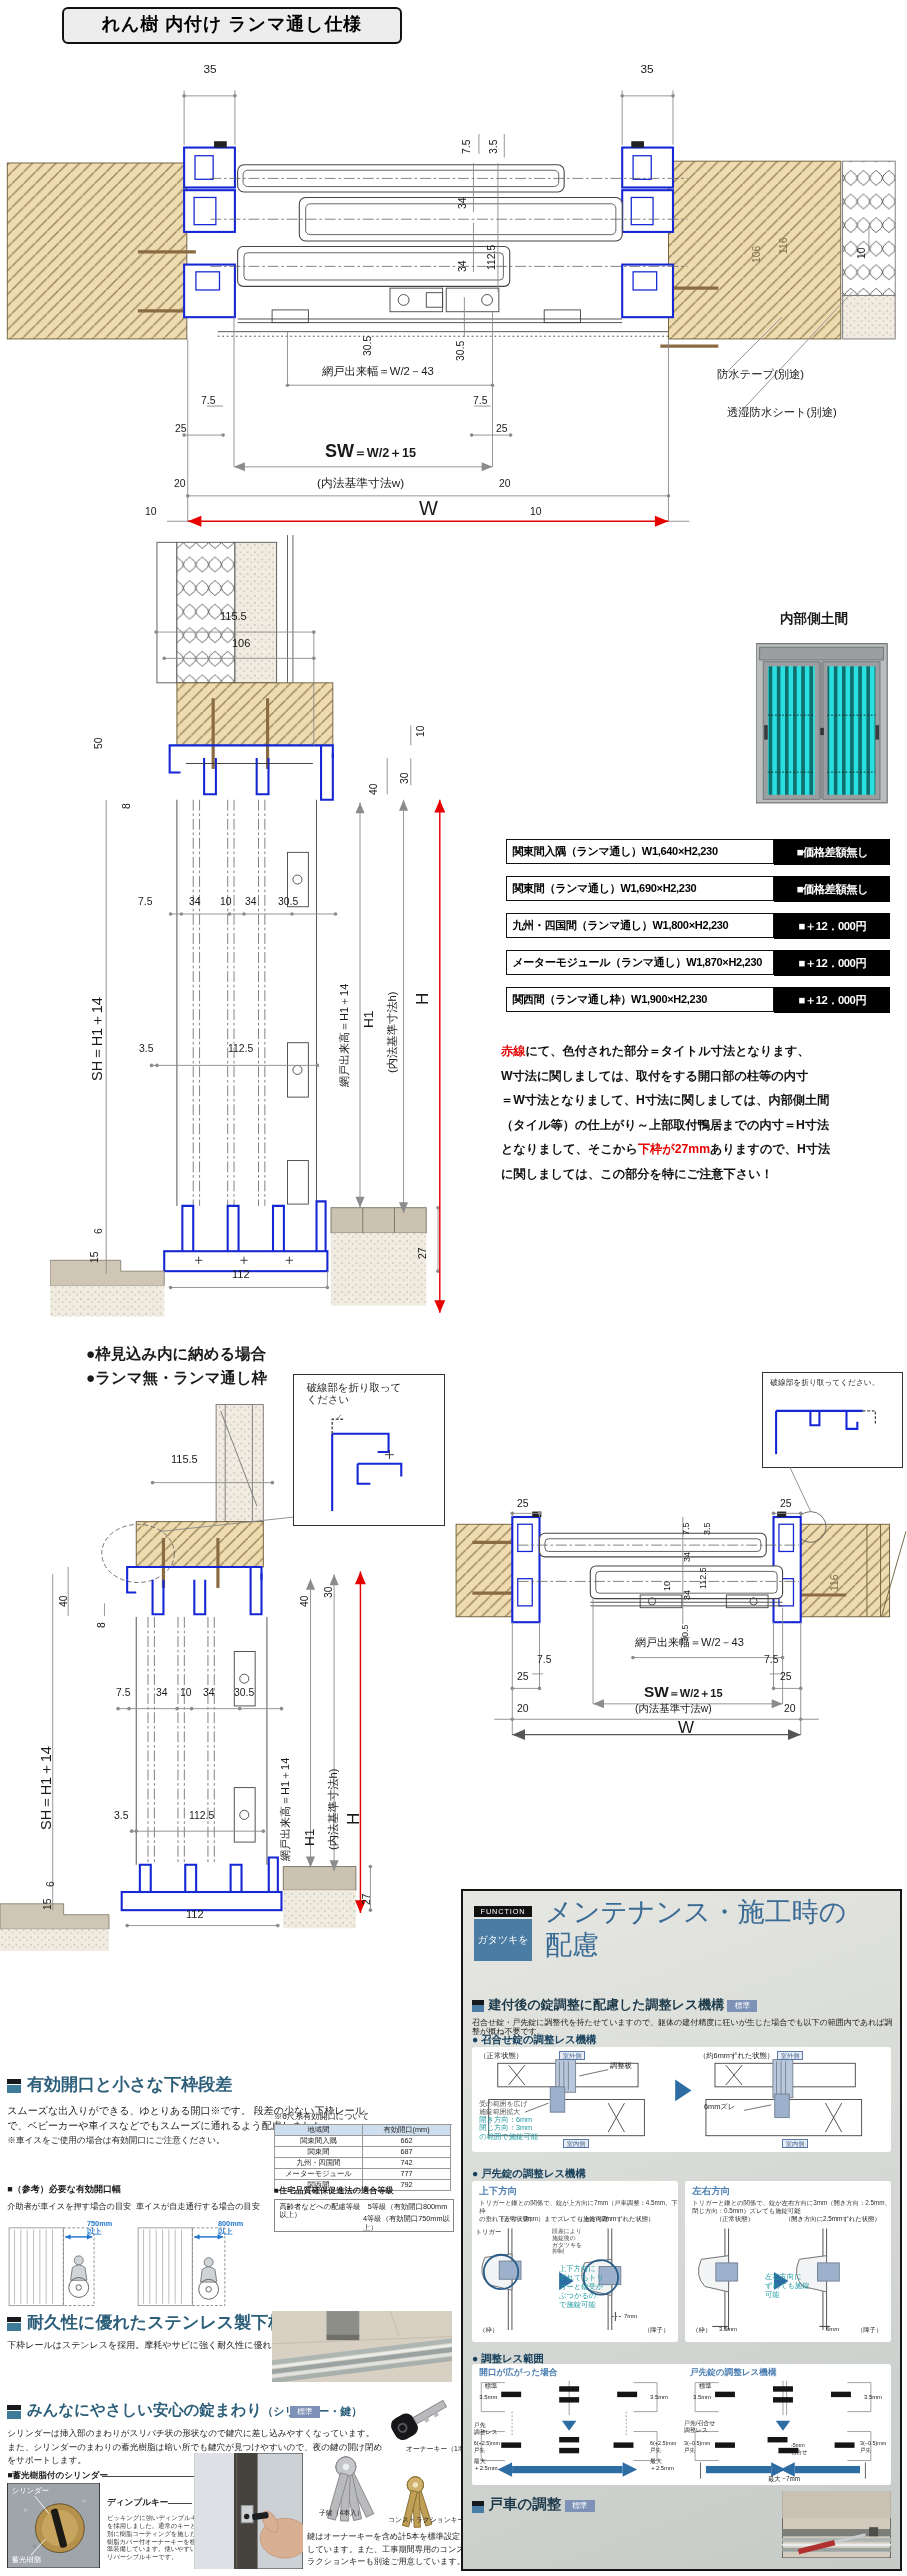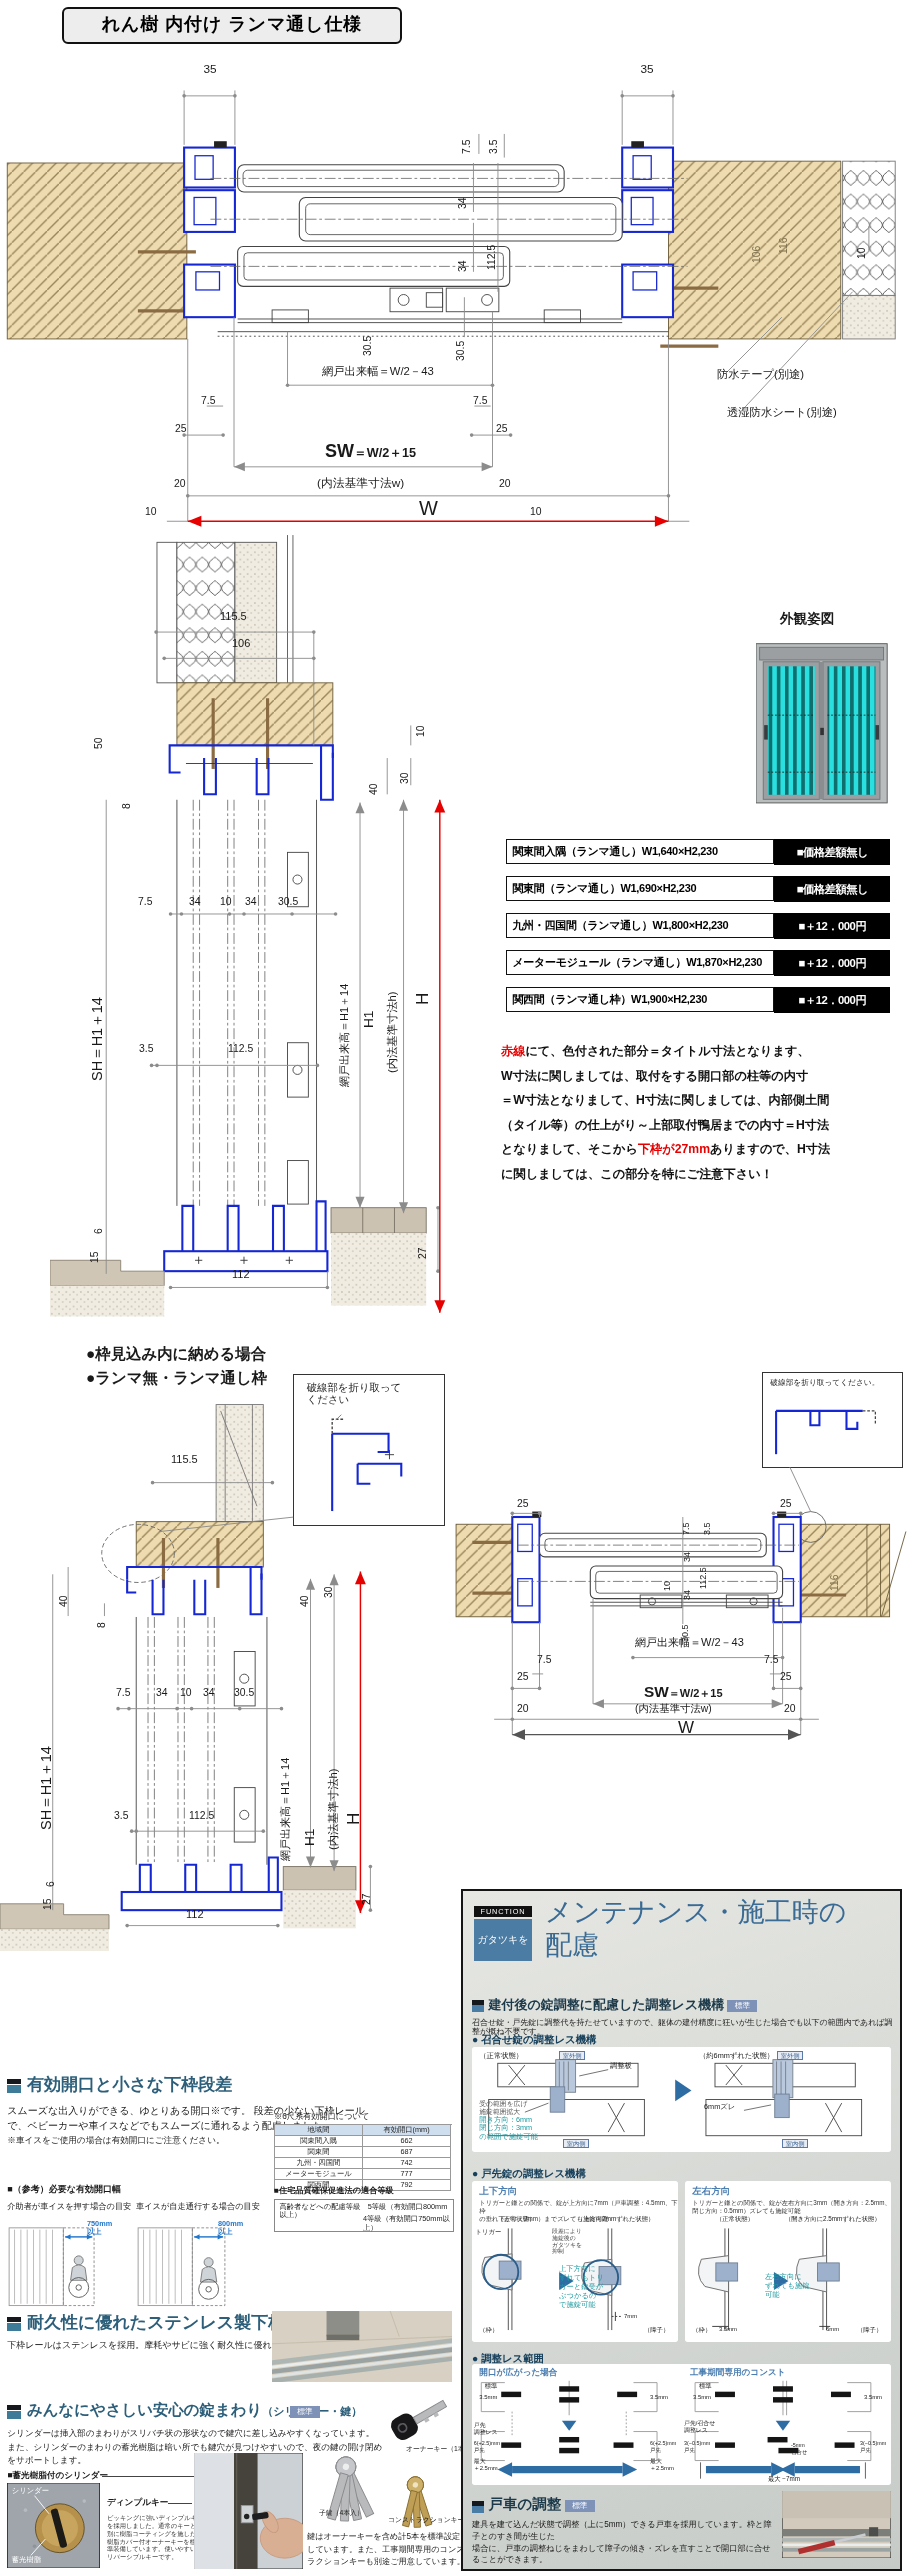--- a/index.html
+++ b/index.html
@@ -330,21 +330,21 @@
   <div class="L" style="left:228px;top:1043px">112.5</div>
   <div class="L v" style="left:338px;top:1087px;font-size:11px">網戸出来高＝H1＋14</div>
   <div class="L v" style="left:361px;top:1028px;font-size:13.6px">H1</div>
   <div class="L v" style="left:386px;top:1073px;font-size:11.3px">(内法基準寸法h)</div>
   <div class="L v" style="left:413px;top:1005px;font-size:17px">H</div>
   <div class="L v" style="left:417px;top:1259px">27</div>
   <div class="L" style="left:232px;top:1268px;font-size:11px">112</div>
   <div class="L v" style="left:93px;top:1234px">6</div>
   <div class="L v" style="left:89px;top:1263px">15</div>
 
-  <div class="L b" style="left:780px;top:611px;font-size:13.6px">外観姿図</div>
+  <div class="L b" style="left:780px;top:611px;font-size:13.6px">内部側土間</div>
   <svg style="position:absolute;left:756px;top:638px" width="133" height="167" viewBox="0 0 147 184">
     <rect x="0" y="6" width="145" height="176" fill="#b9bdbd" stroke="#555"></rect>
     <rect x="4" y="10" width="137" height="14" fill="#9b9fa1" stroke="#6f7375"></rect>
     <rect x="8" y="26" width="62" height="152" fill="#9b9fa1" stroke="#6f7375"></rect>
     <rect x="74" y="26" width="63" height="152" fill="#9b9fa1" stroke="#6f7375"></rect>
     <rect x="13" y="31" width="52" height="142" fill="url(#cyn)"></rect>
     <rect x="79" y="31" width="53" height="142" fill="url(#cyn)"></rect>
     <line x1="13" y1="85" x2="65" y2="85" stroke="#222" stroke-dasharray="2 2"></line>
     <line x1="79" y1="85" x2="132" y2="85" stroke="#222" stroke-dasharray="2 2"></line>
     <line x1="13" y1="148" x2="65" y2="148" stroke="#222" stroke-dasharray="2 2"></line>
@@ -978,21 +978,21 @@
 で施錠可能</div>
       <div class="L" style="left:7.3px;top:145px;font-size:6.3px">（枠）</div>
       <div class="L" style="left:152px;top:132px;font-size:5.9px">7mm</div>
       <div class="L" style="left:172px;top:145px;font-size:6.3px">（障子）</div>
     </div>
 
     <div class="bullet" style="left:9px;top:461px">● 調整レス範囲</div>
 
     <div class="wbox" style="left:9px;top:473px;width:419px;height:121px">
       <div class="L bluetx" style="left:7.3px;top:3.6px;font-size:8.6px">開口が広がった場合</div>
-      <div class="L bluetx" style="left:218px;top:3.6px;font-size:8.6px">工事期間専用のコンスト</div>
+      <div class="L bluetx" style="left:218px;top:3.6px;font-size:8.6px">戸先錠の調整レス機構</div>
       <svg style="position:absolute;left:0;top:14.5px" width="419" height="106" viewBox="0 0 462 117">
         <g stroke="#999" fill="none">
           <path d="M36,4 h-26 v32 h26"></path>
             <path d="M178,4 h26 v32 h-26"></path>
           <path d="M36,58 h-26 v32 h26"></path>
             <path d="M178,58 h26 v32 h-26"></path>
           <line x1="44" y1="36" x2="44" y2="62" stroke-dasharray="2 2"></line>
             <line x1="170" y1="36" x2="170" y2="62" stroke-dasharray="2 2"></line>
           <line x1="107" y1="2" x2="107" y2="40"></line>
         </g>
@@ -1061,22 +1061,20 @@
       <div class="L" style="left:319px;top:78px;font-size:5.4px;line-height:7.3px">-5mm
 召合せ</div>
       <div class="L" style="left:296px;top:111px;font-size:6.3px">最大 −7mm</div>
     </div>
 
     <div class="icon2" style="left:9px;top:610px;width:11.8px;height:11.8px">
         <div class="a" style="height:4.5px"></div>
         <div class="bb" style="height:6.3px;background:#4a7da6"></div>
       </div>
     <div class="ser b" style="position:absolute;left:25.4px;top:604px;font-size:14.5px;color:#1d3a4a"><span>戸車の調整</span>&nbsp;<span class="badge">標準</span></div>
-    <div class="L" style="left:9px;top:628px;font-size:8.2px;line-height:11.8px;width:305px">建具を建て込んだ状態で調整（上に5mm）できる戸車を採用しています。枠と障子とのすき間が生じた
-場合に、戸車の調整ねじをまわして障子の傾き・ズレを直すことで開口部に合せることができます。</div>
     <svg style="position:absolute;left:319px;top:600px" width="109" height="67" viewBox="0 0 120 74">
       <rect width="120" height="74" fill="#d2cabc" stroke="#333"></rect>
       <rect x="0" y="0" width="120" height="30" fill="#c9c2b4"></rect>
       <rect x="0" y="42" width="120" height="8" fill="#7b7e79"></rect>
       <rect x="0" y="52" width="120" height="4" fill="#aeb6b4"></rect>
         <rect x="0" y="58" width="120" height="3" fill="#e9edec"></rect>
         <rect x="0" y="63" width="120" height="4" fill="#9aa3a1"></rect>
       <line x1="20" y1="66" x2="92" y2="48" stroke="#c9cdd1" stroke-width="3"></line>
       <line x1="18" y1="67" x2="58" y2="57" stroke="#b03030" stroke-width="6"></line>
       <rect x="96" y="40" width="10" height="10" fill="#4b4e4a"></rect>

